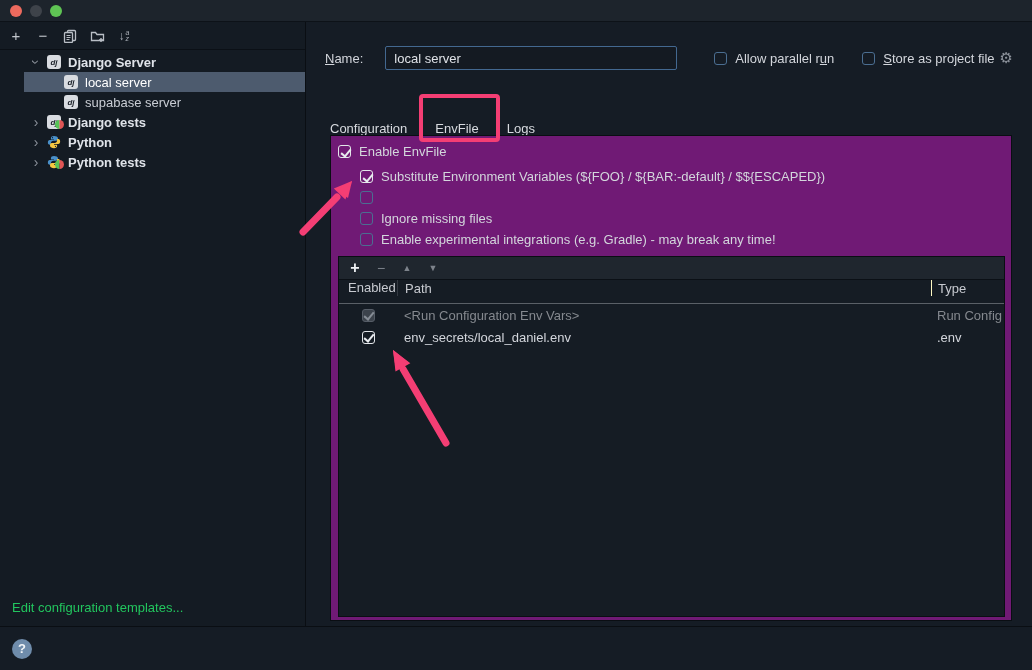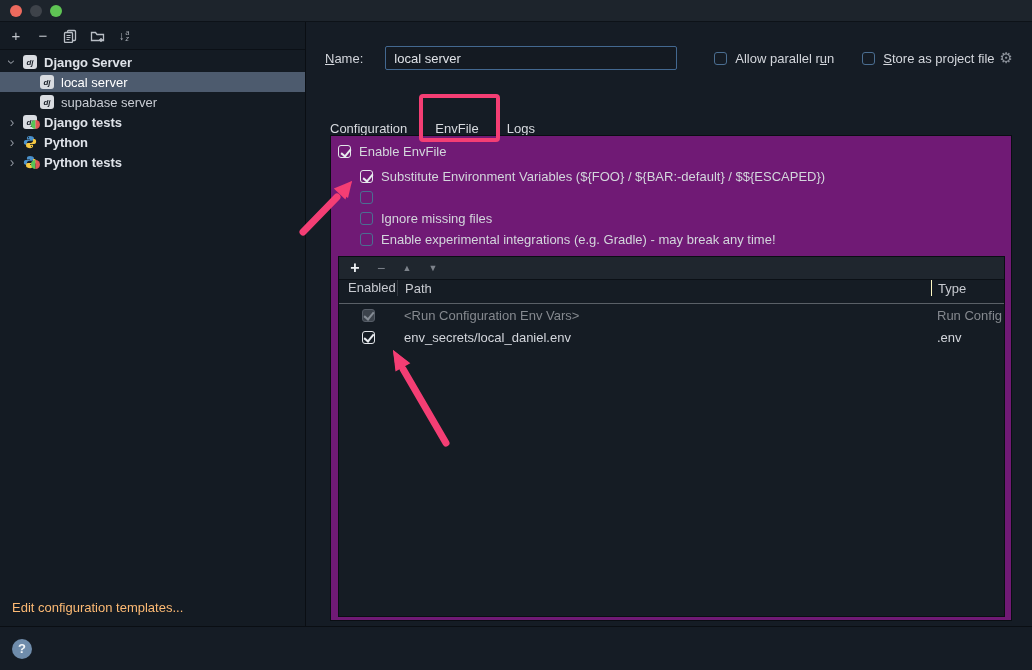--- a/index.html
+++ b/index.html
@@ -35,39 +35,39 @@
     height:28px; display:flex; align-items:center; gap:11px;
     padding-left:8px; border-bottom:1px solid #0b1016;
   }
   .tbtn { width:16px; height:16px; display:flex; align-items:center; justify-content:center;
           color:#c3c7cd; font-size:15px; line-height:1; cursor:default; }
   .tbtn svg { display:block; }
   .sort-wrap { display:flex; align-items:center; color:#a9aeb6; }
   .sort-wrap .arrow { font-size:12px; }
   .sort-wrap .az { display:flex; flex-direction:column; font-size:7px; line-height:6px; font-style:normal; margin-left:1px; }
 
-  .tree { padding-top:2px; }
+  .tree { padding-top:2px;padding-left:24px; }
   .tree-row { height:20px; display:flex; align-items:center; cursor:default; }
   .tree-row.selected { background:#4d5b6e; }
   .chev { width:14px; margin-left:5px; text-align:center; color:#8d939c; font-size:14px; line-height:1; display:inline-block; }
   .chev.expanded { transform:rotate(90deg); }
   .lvl1 { padding-left:19px; }
   .icon-wrap { position:relative; width:14px; height:14px; margin-left:4px; flex:0 0 auto; }
   .dj-badge {
     position:absolute; inset:0; background:#d9dce1; color:#1d232b;
     border-radius:3px; font-size:8px; font-weight:bold; font-style:italic;
     display:flex; align-items:center; justify-content:center;
   }
   .tests-badge { position:absolute; right:-3px; bottom:-3px; }
   .tree-label { margin-left:7px; color:#c9cdd4; white-space:nowrap; }
   .tree-label.bold { font-weight:bold; color:#dfe3e9; }
   .tree-row.selected .tree-label { color:#ffffff; }
 
   .edit-templates {
-    position:absolute; left:12px; bottom:11px; color:#fdba74; cursor:pointer;
+    position:absolute; left:12px; bottom:11px; color:#22c55e; cursor:pointer;
   }
 
   
   .main { position:absolute; top:22px; left:306px; width:726px; height:604px; background:#151c25; }
 
   .name-row { position:absolute; top:24px; left:19px; right:14px; height:24px; display:flex; align-items:center; }
   .name-label { color:#d3d6dc; }
   .mn { text-decoration:underline; }
   .name-input {
     margin-left:22px; width:292px; height:24px; background:#141a22;

